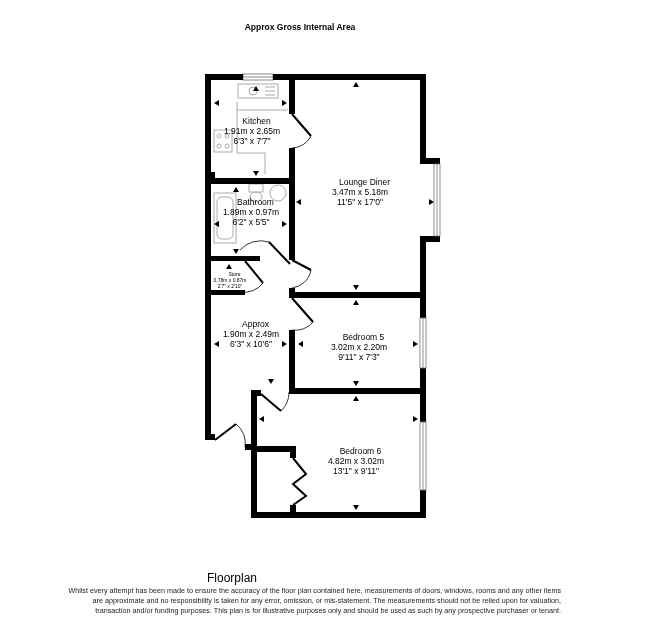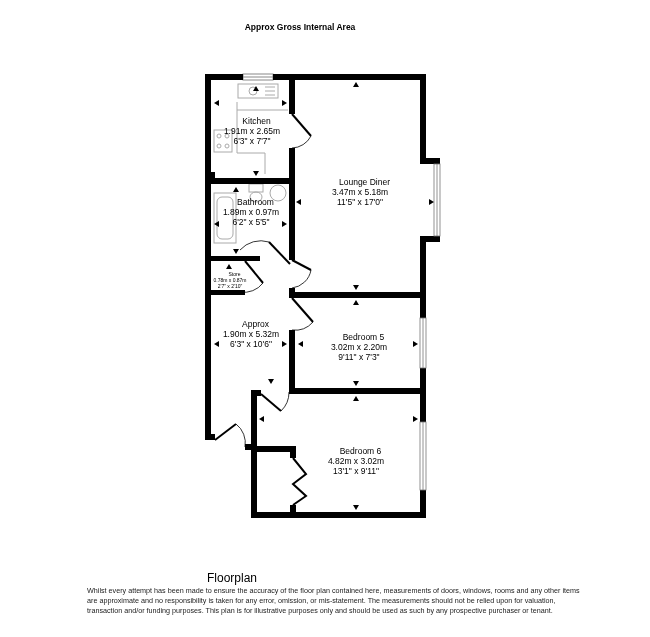--- a/index.html
+++ b/index.html
@@ -1,20 +1,20 @@
 <!DOCTYPE html>
 <html><head>
 <meta charset="utf-8">
 <style>
   html, body { margin: 0; padding: 0; background: #ffffff; }
   body { width: 650px; height: 637px; position: relative; overflow: hidden; font-family: "Liberation Sans", sans-serif; color: #000; }
   .header { position: absolute; top: 22px; left: 8px; width: 542px; text-align: center; font-weight: bold; font-size: 8.5px; line-height: 10px; padding-left: 21px; }
   .plan { position: absolute; left: 0; top: 0; width: 650px; height: 637px; }
   .title { position: absolute; left: 207px; top: 549px; font-size: 12px; margin-top: 22px; }
-  .disclaimer { position: absolute; left: 87px; top: 586px; width: 500px; text-align: left; font-size: 7.2px; line-height: 10px; color: #222; }
+  .disclaimer { position: absolute; left: 61px; top: 586px; width: 500px; text-align: right; font-size: 7.2px; line-height: 10px; color: #222; }
   .room-label { position: absolute; text-align: center; font-size: 8.5px; line-height: 10px; transform: translateX(-50%); white-space: nowrap; }
   .room-label .name { font-weight: normal; display: block; margin-left: 9px; }
   .room-label span { display: block; }
   .store-label { font-size: 5px; line-height: 6px; }
 </style>
 </head>
 <body>
 
 <div class="header">
   <div>Approx Gross Internal Area</div>
@@ -177,21 +177,21 @@
 </div>
 
 <div class="room-label store-label" style="left:230px; top:271px;">
   <span class="name">Store</span>
   <span>0.78m x 0.87m</span>
   <span>2'7" x 2'10"</span>
 </div>
 
 <div class="room-label" style="left:251px; top:319px;">
   <span class="name">Approx</span>
-  <span>1.90m x 5.32m</span>
+  <span>1.90m x 2.49m</span>
   <span>6'3" x 10'6"</span>
 </div>
 
 <div class="room-label" style="left:360px; top:177px;text-align:center;">
   <span class="name">Lounge Diner</span>
   <span>3.47m x 5.18m</span>
   <span>11'5" x 17'0"</span>
 </div>
 
 <div class="room-label" style="left:359px; top:332px;">

